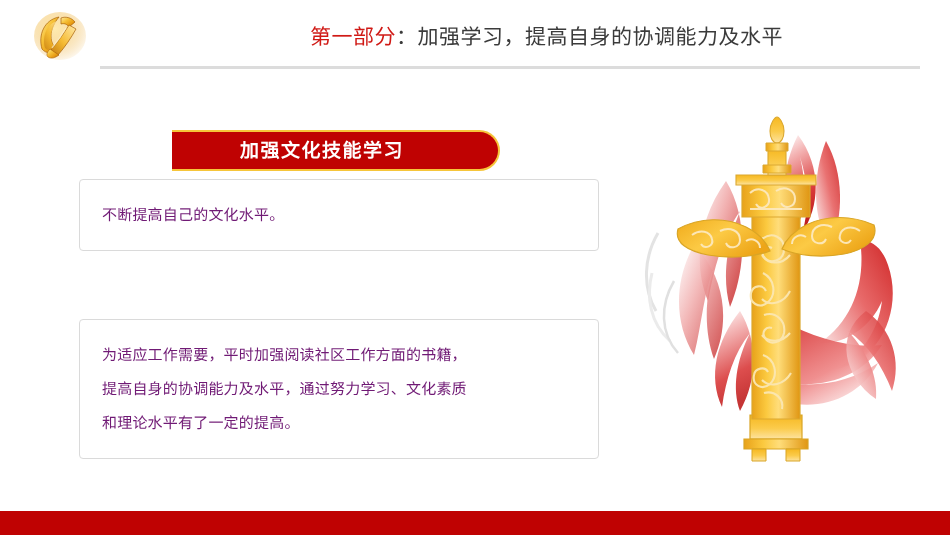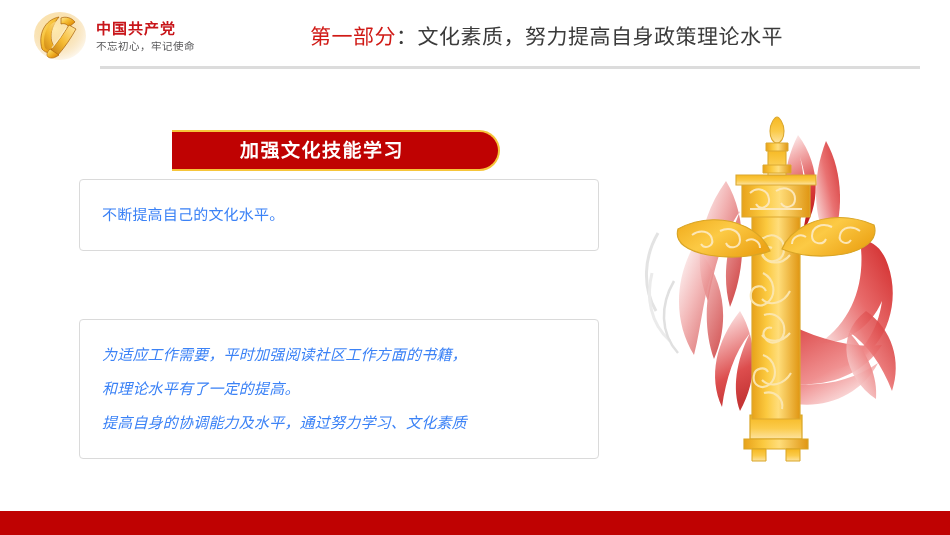--- a/index.html
+++ b/index.html
@@ -145,24 +145,24 @@
   .card {
     margin-top: 8px;
     box-sizing: border-box;
     width: 520px;
     background: #ffffff;
     border: 1px solid #dadada;
     border-radius: 4px;
     padding: 18px 22px;
   }
   .card-1 { min-height: 62px; display: flex; align-items: center; }
-  .card-2 { min-height: 132px; font-style: italic; }
+  .card-2 { min-height: 132px; }
   .card-line {
     font-size: 15px;
-    color: #3b82f6;
+    color: #701a75;
     line-height: 34px;
     letter-spacing: 0.2px;
     white-space: nowrap;
   }
 
   
   .decor {
     position: absolute;
     left: 630px;
     top: 105px;
@@ -216,28 +216,24 @@
 
           <path d="M29 9 C34 7 40 9 43 13 L37 18 C35 15 32 14 29 15 Z" fill="url(#goldA)" stroke="#a85f07" stroke-width="0.7"></path>
 
           <path d="M37 16 C32 24 26 33 19 41 L26 46 C33 38 39 29 44 20 Z" fill="url(#goldB)" stroke="#a85f07" stroke-width="0.7"></path>
 
           <path d="M18 40 C15 43 14 46 16 48 C19 50 23 49 27 46 Z" fill="url(#goldA)" stroke="#a85f07" stroke-width="0.6"></path>
 
           <path d="M34 19 C30 26 25 33 20 39" stroke="#fff4cf" stroke-width="1.4" fill="none" opacity="0.65"></path>
         </svg>
       </span>
-      <span class="brand-text">
-        <span class="brand-title">中国共产党</span>
-        <span class="brand-sub">不忘初心，牢记使命</span>
-      </span>
     </div>
 
     <div class="section-title">
-      <span class="accent">第一部分</span><span>：文化素质，努力提高自身政策理论水平</span>
+      <span class="accent">第一部分</span><span>：加强学习，提高自身的协调能力及水平</span>
     </div>
 
     <div class="header-rule"></div>
   </div>
 
   <div class="block block-1">
     <div class="banner">
       <div class="banner-pill">
         <span class="banner-pill-label">加强文化技能学习</span>
       </div>
@@ -248,22 +244,22 @@
       </div>
     </div>
   </div>
 
   <div class="block block-2">
     <div class="banner">
     </div>
     <div class="card card-2">
       <div class="card-body">
         <div class="card-line">为适应工作需要，平时加强阅读社区工作方面的书籍，</div>
+        <div class="card-line">提高自身的协调能力及水平，通过努力学习、文化素质</div>
         <div class="card-line">和理论水平有了一定的提高。</div>
-        <div class="card-line">提高自身的协调能力及水平，通过努力学习、文化素质</div>
       </div>
     </div>
   </div>
 
   <div class="decor">
     <svg viewBox="0 0 310 365" xmlns="http://www.w3.org/2000/svg" aria-hidden="true">
       <defs>
         <linearGradient id="rib1" x1="0" y1="0" x2="0.2" y2="1">
           <stop offset="0%" stop-color="#ffffff"></stop>
           <stop offset="25%" stop-color="#f4b4b4"></stop>

